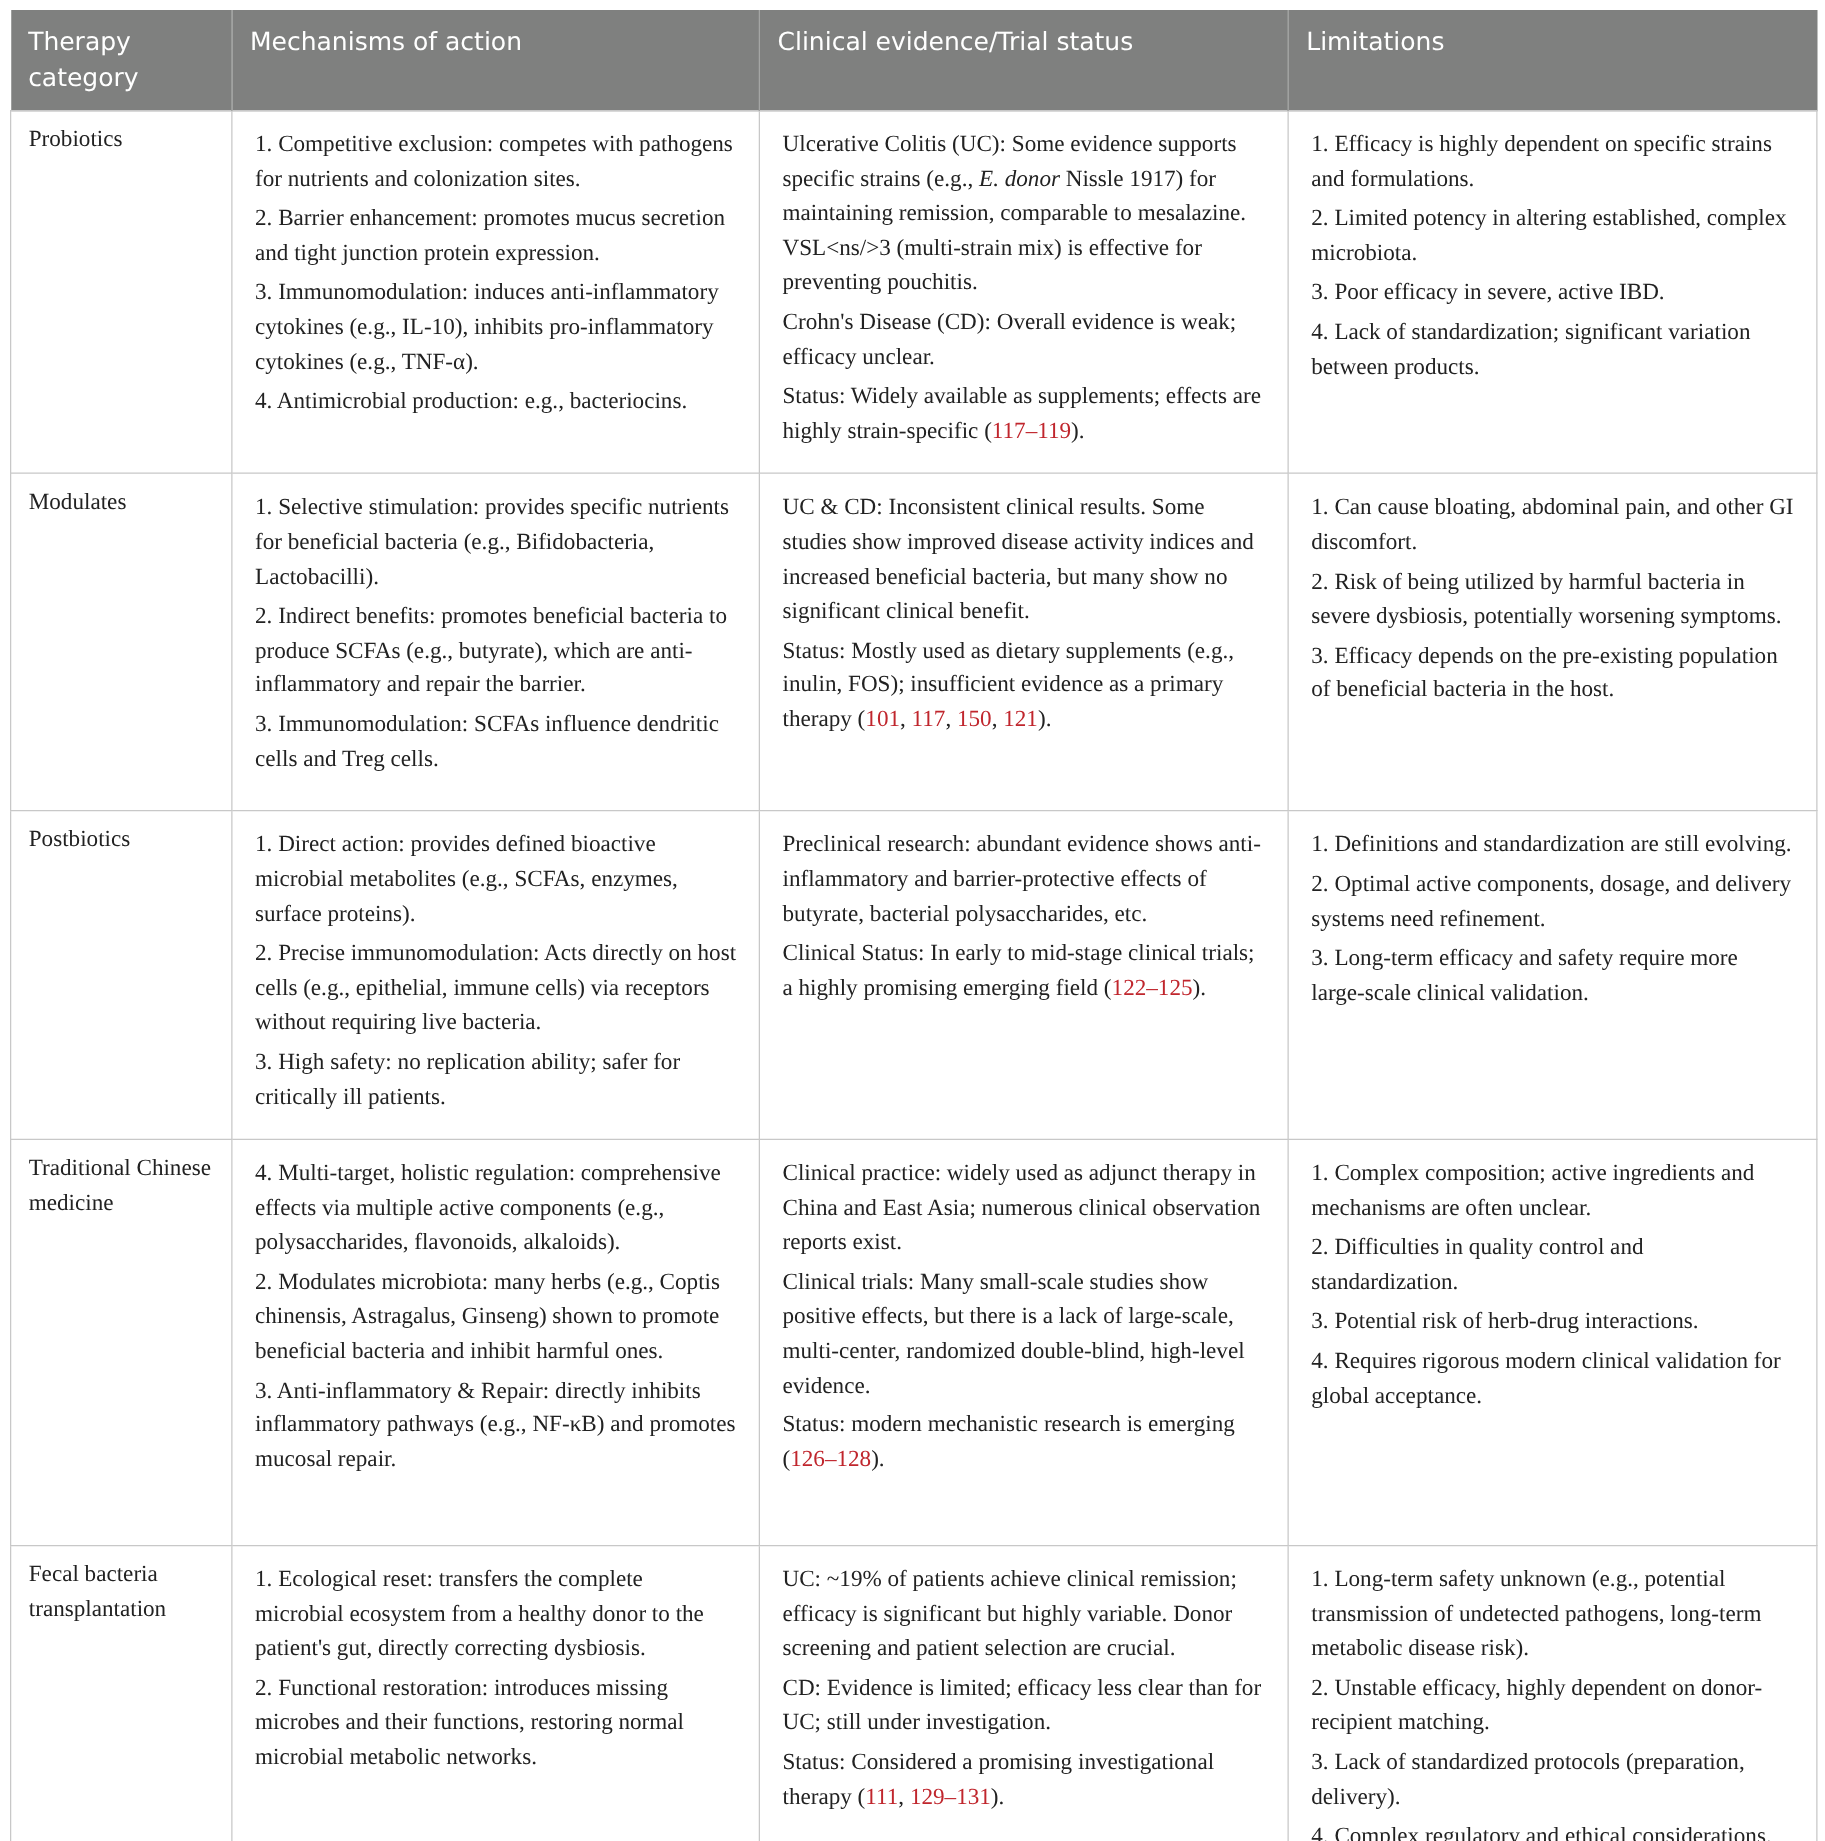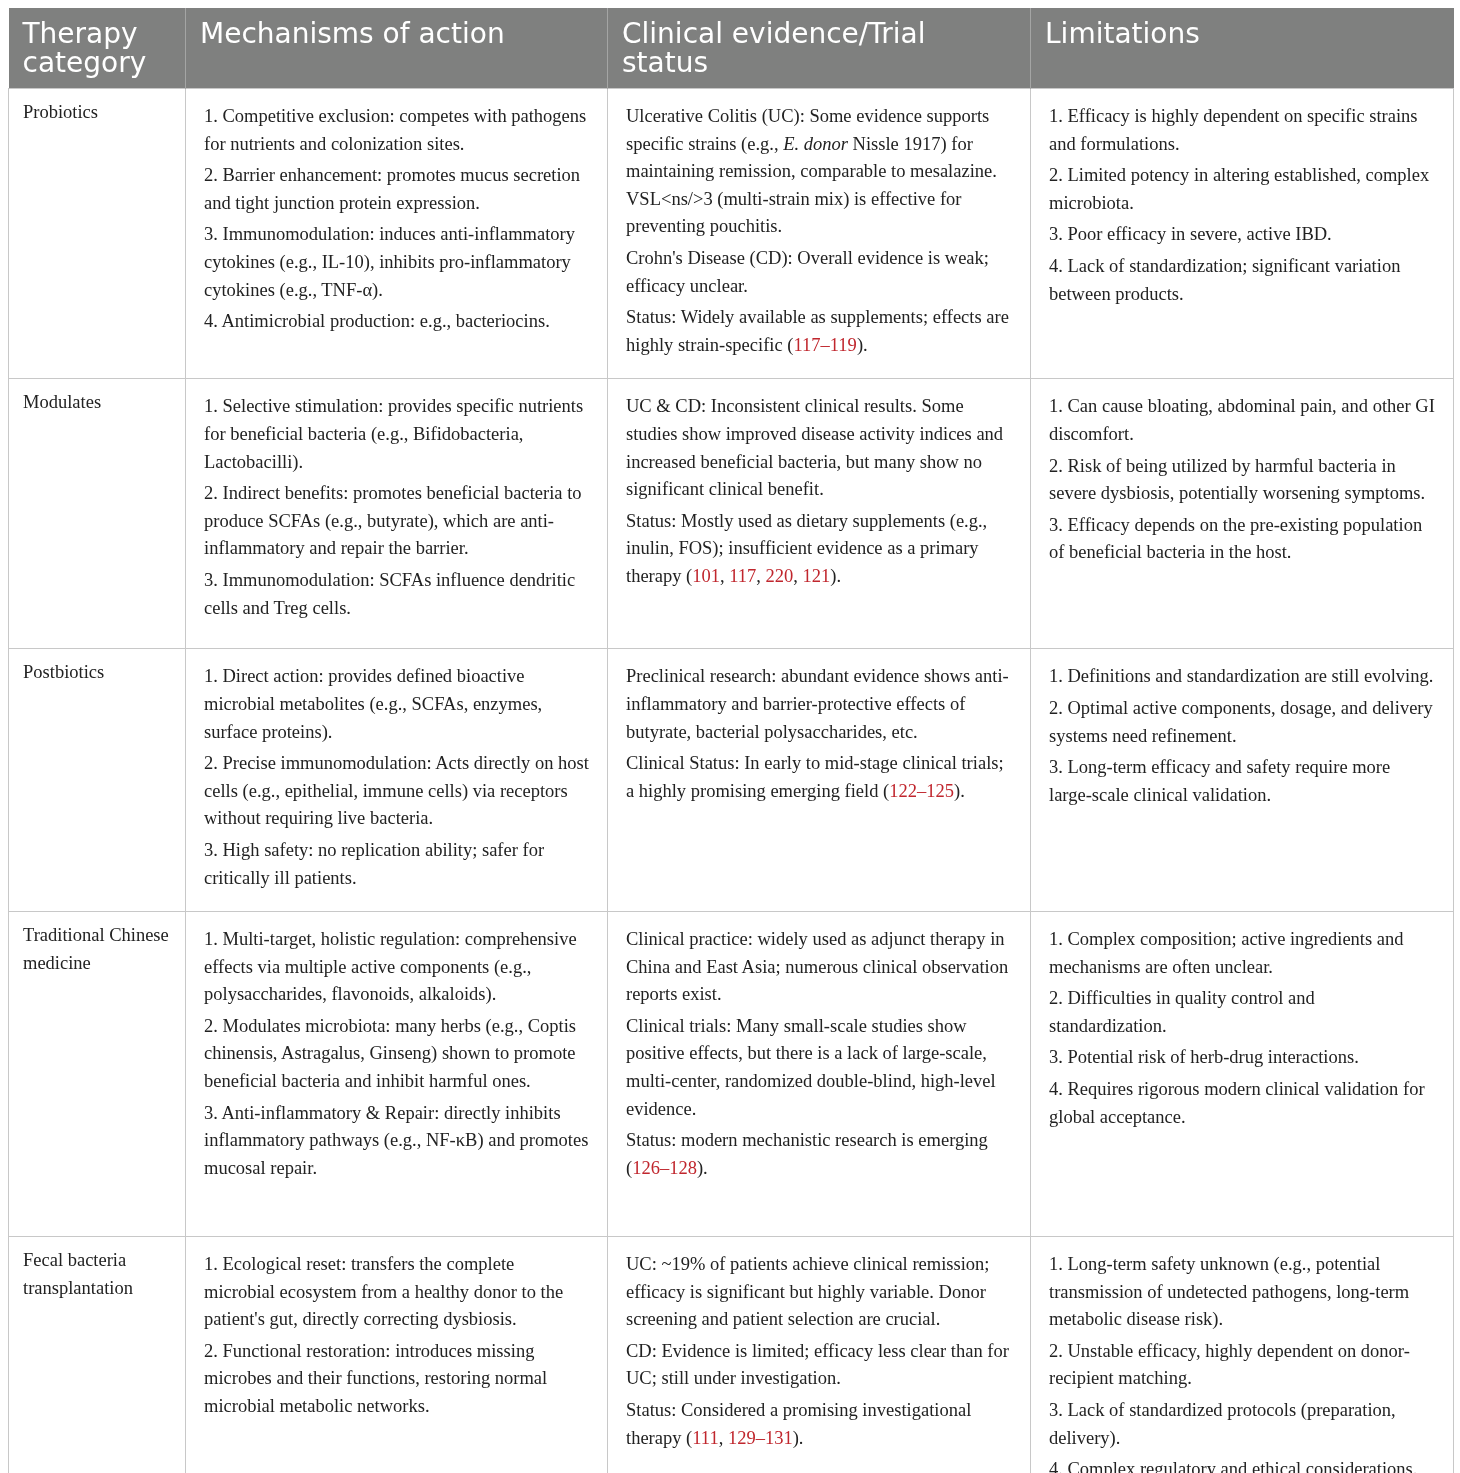--- a/index.html
+++ b/index.html
@@ -8,21 +8,21 @@
     table { border-collapse: collapse; width: 1445px; table-layout: fixed; }
     col.c1 { width: 177px; }
     col.c2 { width: 422px; }
     col.c3 { width: 423px; }
     col.c4 { width: 423px; }
     th {
       background: #7f807f;
       color: #ffffff;
       font-family: "DejaVu Sans", sans-serif;
       font-weight: normal;
-      font-size: 28px;
+      font-size: 20px;
       line-height: 29px;
       text-align: left;
       vertical-align: top;
       padding: 11px 14px 9px 14px;
       border-left: 1px solid #a4a5a4;
       height: 60px;
     }
     th:first-child { border-left: none; }
     td {
       font-family: "Liberation Serif", serif;
@@ -79,21 +79,21 @@
       </tr>
       <tr style="height:270px">
         <td>Modulates</td>
         <td>
             <p>1. Selective stimulation: provides specific nutrients for beneficial bacteria (e.g., Bifidobacteria, Lactobacilli).</p>
             <p>2. Indirect benefits: promotes beneficial bacteria to produce SCFAs (e.g., butyrate), which are anti-inflammatory and repair the barrier.</p>
             <p>3. Immunomodulation: SCFAs influence dendritic cells and Treg cells.</p>
           </td>
         <td>
             <p>UC &amp; CD: Inconsistent clinical results. Some studies show improved disease activity indices and increased beneficial bacteria, but many show no significant clinical benefit.</p>
-            <p>Status: Mostly used as dietary supplements (e.g., inulin, FOS); insufficient evidence as a primary therapy (<span class="ref">101</span>, <span class="ref">117</span>, <span class="ref">220</span>, <span class="ref">121</span>).</p>
+            <p>Status: Mostly used as dietary supplements (e.g., inulin, FOS); insufficient evidence as a primary therapy (<span class="ref">101</span>, <span class="ref">117</span>, <span class="ref">150</span>, <span class="ref">121</span>).</p>
           </td>
         <td>
             <p>1. Can cause bloating, abdominal pain, and other GI discomfort.</p>
             <p>2. Risk of being utilized by harmful bacteria in severe dysbiosis, potentially worsening symptoms.</p>
             <p>3. Efficacy depends on the pre-existing population of beneficial bacteria in the host.</p>
           </td>
       </tr>
       <tr style="height:242px">
         <td>Postbiotics</td>
         <td>
@@ -107,21 +107,21 @@
           </td>
         <td>
             <p>1. Definitions and standardization are still evolving.</p>
             <p>2. Optimal active components, dosage, and delivery systems need refinement.</p>
             <p>3. Long-term efficacy and safety require more large-scale clinical validation.</p>
           </td>
       </tr>
       <tr style="height:325px">
         <td>Traditional Chinese medicine</td>
         <td>
-            <p>1. Multi-target, holistic regulation: comprehensive effects via multiple active components (e.g., polysaccharides, flavonoids, alkaloids).</p>
+            <p>4. Multi-target, holistic regulation: comprehensive effects via multiple active components (e.g., polysaccharides, flavonoids, alkaloids).</p>
             <p>2. Modulates microbiota: many herbs (e.g., Coptis chinensis, Astragalus, Ginseng) shown to promote beneficial bacteria and inhibit harmful ones.</p>
             <p>3. Anti-inflammatory &amp; Repair: directly inhibits inflammatory pathways (e.g., NF-κB) and promotes mucosal repair.</p>
           </td>
         <td>
             <p>Clinical practice: widely used as adjunct therapy in China and East Asia; numerous clinical observation reports exist.</p>
             <p>Clinical trials: Many small-scale studies show positive effects, but there is a lack of large-scale, multi-center, randomized double-blind, high-level evidence.</p>
             <p>Status: modern mechanistic research is emerging (<span class="ref">126–128</span>).</p>
           </td>
         <td>
             <p>1. Complex composition; active ingredients and mechanisms are often unclear.</p>

